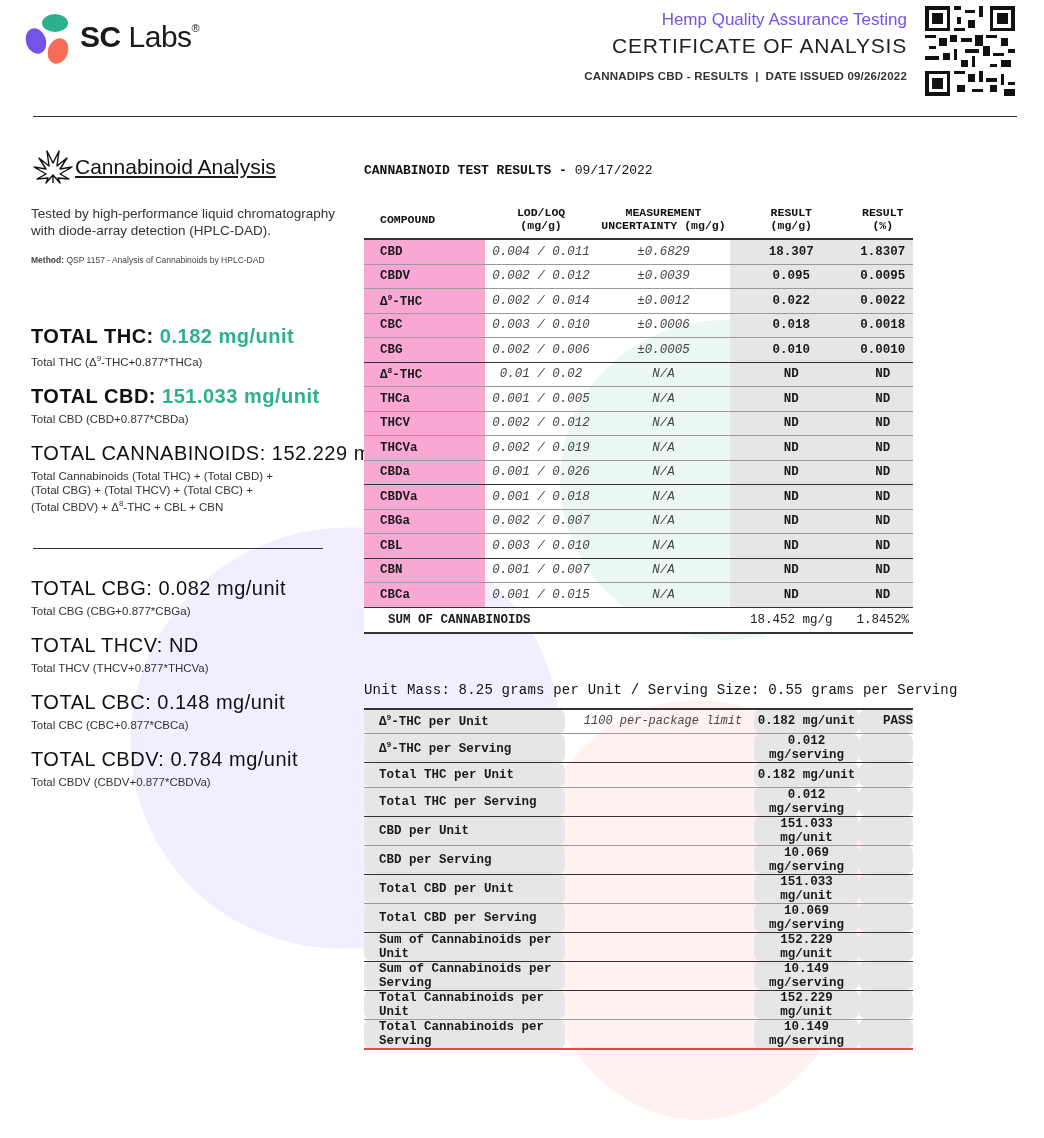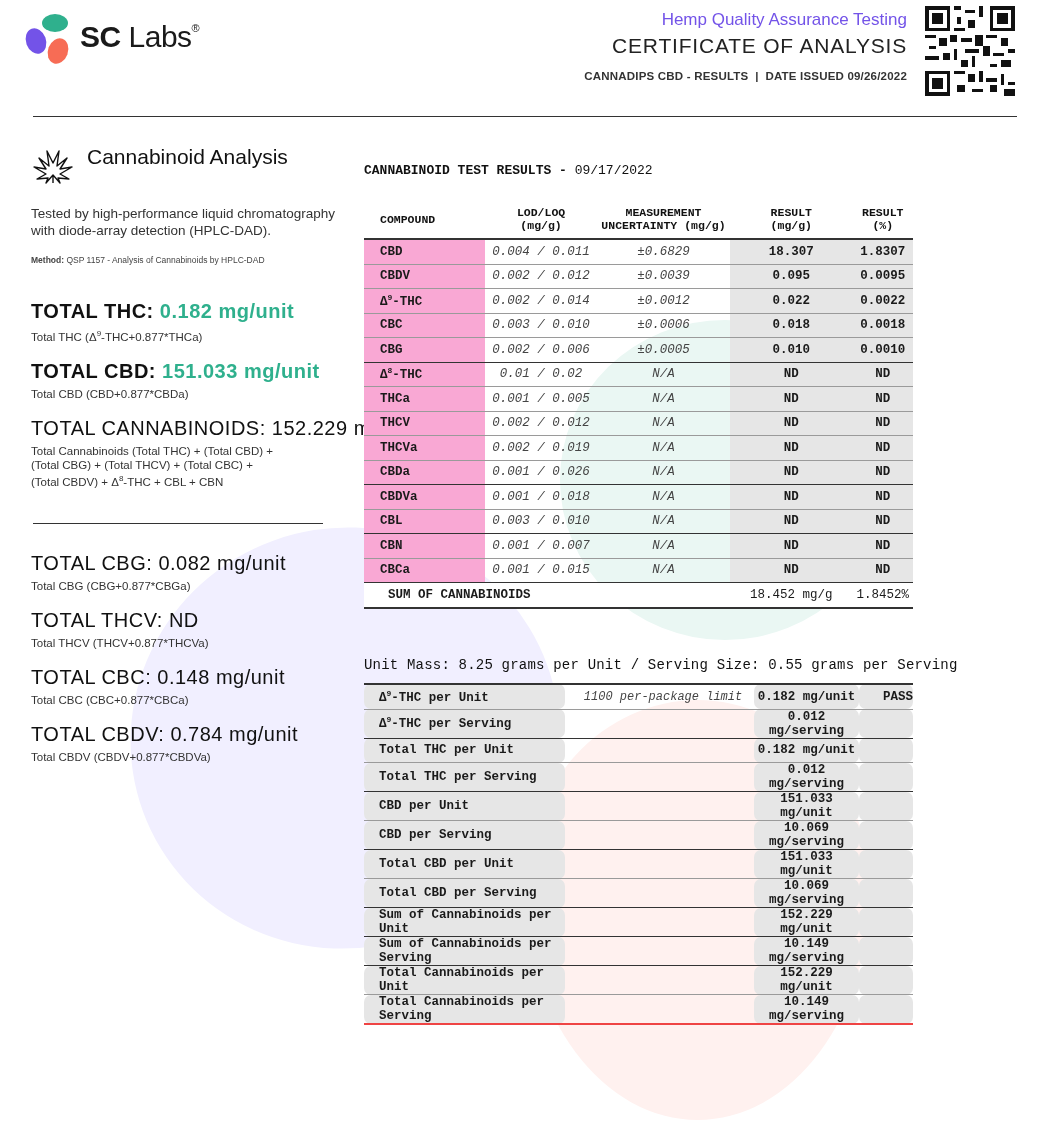--- a/index.html
+++ b/index.html
@@ -33,25 +33,25 @@
   .hdr-sub { color:#7353e8; font-size:17px; font-weight:400; margin-bottom:4px; }
   .hdr-title { font-size:21px; letter-spacing:0.8px; color:#222; margin-bottom:12px; }
   .hdr-meta { font-size:11.5px; font-weight:700; color:#333; letter-spacing:0.2px; }
 
   .qr { position:absolute; left:925px; top:6px; width:90px; height:90px; }
 
   .hr-top { position:absolute; left:33px; top:116px; width:984px; height:0; border-top:1.5px solid #333; }
 
   
   .left { position:absolute; left:31px; top:145px; width:330px; }
-  .sec-title { display:flex; align-items:flex-start; gap:12px; margin-bottom:16px; }
+  .sec-title { display:flex; align-items:center; gap:0; margin-bottom:16px;text-decoration:underline; }
   .sec-title .leaf { width:44px; height:44px; }
   .sec-title h1 { margin:0; font-size:21px; font-weight:400; color:#111; }
   .desc { font-size:13.5px; color:#333; line-height:17px; margin-bottom:16px; }
-  .method { font-size:8.5px; color:#444; margin-bottom:35px; }
+  .method { font-size:8.5px; color:#444; margin-bottom:60px; }
   .method b { font-weight:700; }
 
   .total { margin-bottom:16px; }
   .total .big { font-size:20px; font-weight:400; letter-spacing:0.5px; color:#111; margin-bottom:4px; white-space:nowrap; }
   .total .big .lbl { font-weight:700; }
   .total .big .val.green { color:#2fb08d; font-weight:700; }
   .total .small { font-size:11.5px; color:#333; line-height:14px; }
   .left-rule { width:290px; border-top:1px solid #333; margin:34px 0 28px 2px; }
 
   
@@ -289,20 +289,27 @@
             <td class="res">ND</td>
             <td class="pct">ND</td>
           </tr>
         <tr>
             <td class="cmp">CBDVa</td>
             <td class="lod">0.001 / 0.018</td>
             <td class="unc">N/A</td>
             <td class="res">ND</td>
             <td class="pct">ND</td>
           </tr>
+        <tr>
+            <td class="cmp">CBGa</td>
+            <td class="lod">0.002 / 0.007</td>
+            <td class="unc">N/A</td>
+            <td class="res">ND</td>
+            <td class="pct">ND</td>
+          </tr>
         <tr class="grp">
             <td class="cmp">CBL</td>
             <td class="lod">0.003 / 0.010</td>
             <td class="unc">N/A</td>
             <td class="res">ND</td>
             <td class="pct">ND</td>
           </tr>
         <tr>
             <td class="cmp">CBN</td>
             <td class="lod">0.001 / 0.007</td>

